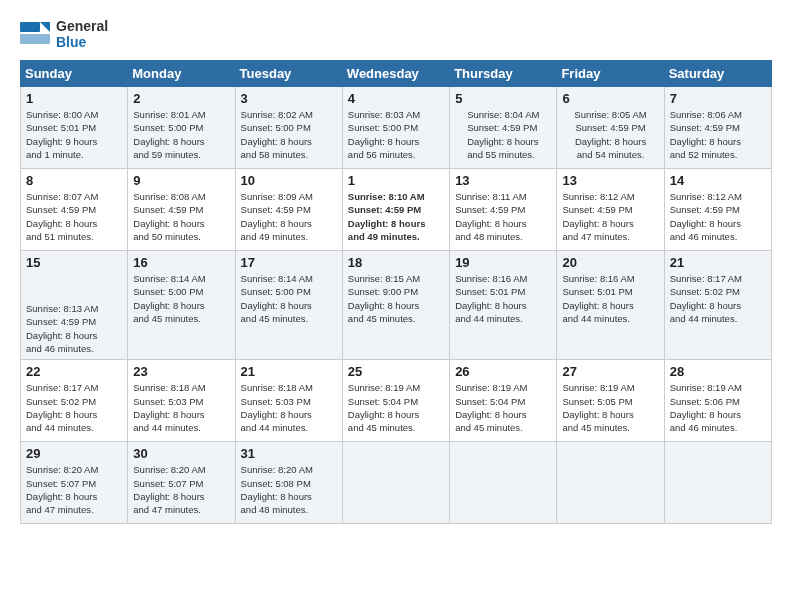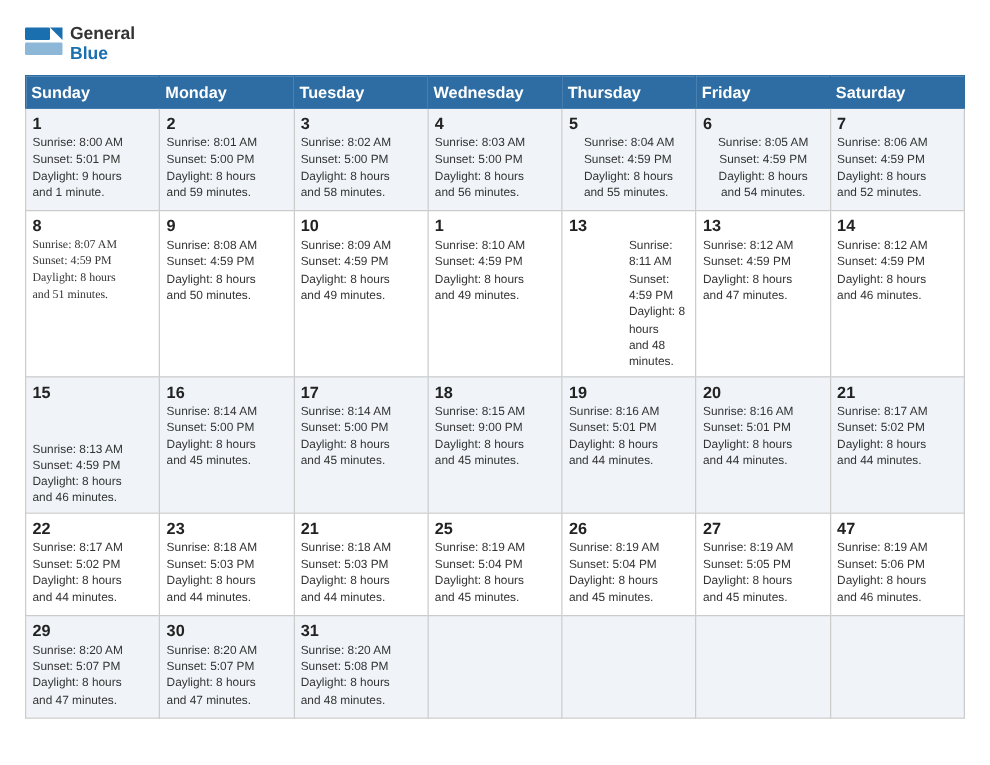--- a/index.html
+++ b/index.html
@@ -162,49 +162,49 @@
             <span class="day-num">7</span>
             <div class="day-info" style="white-space: pre-line;">Sunrise: 8:06 AM
 Sunset: 4:59 PM
 Daylight: 8 hours
 and 52 minutes.</div>
           </td>
         </tr>
         <tr>
           <td>
             <span class="day-num">8</span>
-            <div class="day-info" style="white-space: pre-line; font-family: Liberation Serif, serif;">Sunrise: 8:07 AM
+            <div class="day-info" style="white-space: pre-line;">Sunrise: 8:07 AM
 Sunset: 4:59 PM
 Daylight: 8 hours
 and 51 minutes.</div>
           </td>
           <td>
             <span class="day-num">9</span>
             <div class="day-info" style="white-space: pre-line;">Sunrise: 8:08 AM
 Sunset: 4:59 PM
 Daylight: 8 hours
 and 50 minutes.</div>
           </td>
           <td>
             <span class="day-num">10</span>
             <div class="day-info" style="white-space: pre-line;">Sunrise: 8:09 AM
 Sunset: 4:59 PM
 Daylight: 8 hours
 and 49 minutes.</div>
           </td>
           <td>
             <span class="day-num">1</span>
-            <div class="day-info" style="white-space: pre-line;">Sunrise: 8:10 AM
+            <div class="day-info" style="white-space: pre-line; font-weight: bold;">Sunrise: 8:10 AM
 Sunset: 4:59 PM
 Daylight: 8 hours
 and 49 minutes.</div>
           </td>
           <td>
             <span class="day-num">13</span>
-            <div class="day-info" style="white-space: pre-line; margin-left: 48px;">Sunrise: 8:11 AM
+            <div class="day-info" style="white-space: pre-line;">Sunrise: 8:11 AM
 Sunset: 4:59 PM
 Daylight: 8 hours
 and 48 minutes.</div>
           </td>
           <td>
             <span class="day-num">13</span>
             <div class="day-info" style="white-space: pre-line;">Sunrise: 8:12 AM
 Sunset: 4:59 PM
 Daylight: 8 hours
 and 47 minutes.</div>
@@ -305,21 +305,21 @@
 and 45 minutes.</div>
           </td>
           <td>
             <span class="day-num">27</span>
             <div class="day-info" style="white-space: pre-line;">Sunrise: 8:19 AM
 Sunset: 5:05 PM
 Daylight: 8 hours
 and 45 minutes.</div>
           </td>
           <td>
-            <span class="day-num">47</span>
+            <span class="day-num">28</span>
             <div class="day-info" style="white-space: pre-line;">Sunrise: 8:19 AM
 Sunset: 5:06 PM
 Daylight: 8 hours
 and 46 minutes.</div>
           </td>
         </tr>
         <tr>
           <td>
             <span class="day-num">29</span>
             <div class="day-info" style="white-space: pre-line;">Sunrise: 8:20 AM

